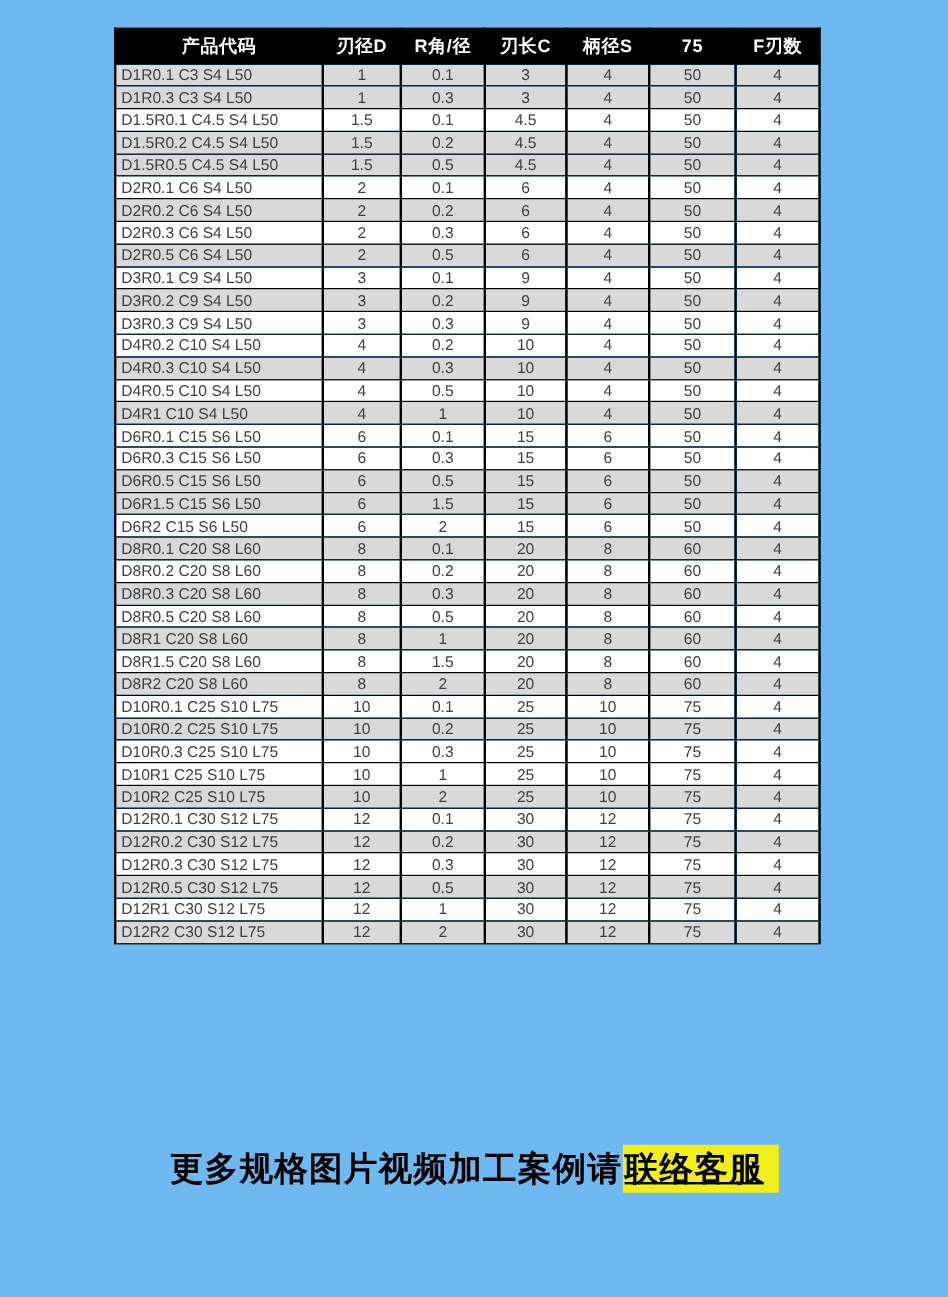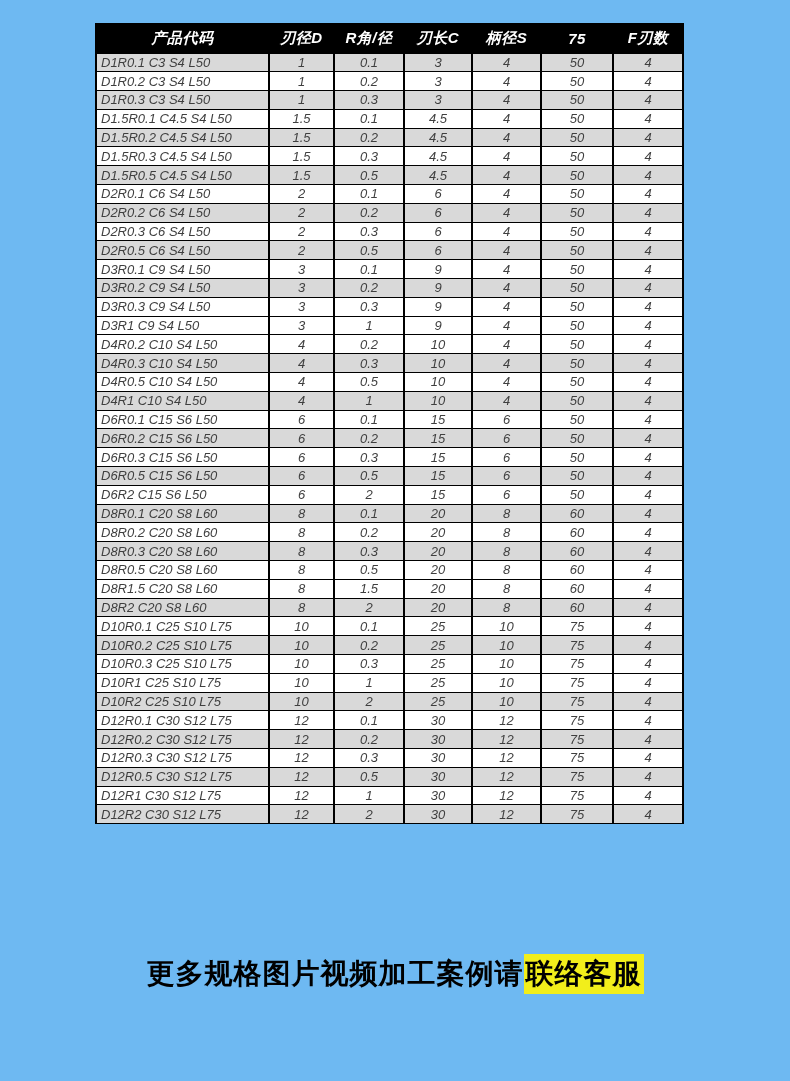--- a/index.html
+++ b/index.html
@@ -13,21 +13,20 @@
   .table-wrap {
     position: absolute;
     left: 95px;
     top: 23px;
     width: 587px;
   }
   table.spec-table {
     border-collapse: collapse;
     table-layout: fixed;
     width: 587px;
-    font-style: italic;
   }
   table.spec-table th {
     background: var(--header-bg, #000000);
     color: var(--header-text, #ffffff);
     font-weight: bold;
     font-size: 15px;
     height: 29px;
     border: 2px solid var(--header-bg, #000000);
     text-align: center;
     vertical-align: middle;
@@ -61,21 +60,22 @@
     width: 790px;
     text-align: center;
     font-size: 28px;
     font-weight: 600;
     color: #000000;
     letter-spacing: 1px;
     line-height: 40px;
   }
   .footer-note .hl {
     background: var(--highlight, #f2ee1b);
-    padding: 4px 2px 5px 2px;
+    padding: 4px 12px 5px 2px;
+    text-decoration: underline;
   }
 </style>
 </head>
 <body>
 
 <div class="table-wrap">
   <table class="spec-table">
     <colgroup>
       <col style="width:173px">
       <col style="width:65px">
@@ -99,29 +99,20 @@
     <tbody>
         <tr class="odd">
           <td>D1R0.1 C3 S4 L50</td>
           <td>1</td>
           <td>0.1</td>
           <td>3</td>
           <td>4</td>
           <td>50</td>
           <td>4</td>
         </tr>
-        <tr class="even">
-          <td>D1R0.2 C3 S4 L50</td>
-          <td>1</td>
-          <td>0.2</td>
-          <td>3</td>
-          <td>4</td>
-          <td>50</td>
-          <td>4</td>
-        </tr>
         <tr class="odd">
           <td>D1R0.3 C3 S4 L50</td>
           <td>1</td>
           <td>0.3</td>
           <td>3</td>
           <td>4</td>
           <td>50</td>
           <td>4</td>
         </tr>
         <tr class="even">
@@ -135,29 +126,20 @@
         </tr>
         <tr class="odd">
           <td>D1.5R0.2 C4.5 S4 L50</td>
           <td>1.5</td>
           <td>0.2</td>
           <td>4.5</td>
           <td>4</td>
           <td>50</td>
           <td>4</td>
         </tr>
-        <tr class="even">
-          <td>D1.5R0.3 C4.5 S4 L50</td>
-          <td>1.5</td>
-          <td>0.3</td>
-          <td>4.5</td>
-          <td>4</td>
-          <td>50</td>
-          <td>4</td>
-        </tr>
         <tr class="odd">
           <td>D1.5R0.5 C4.5 S4 L50</td>
           <td>1.5</td>
           <td>0.5</td>
           <td>4.5</td>
           <td>4</td>
           <td>50</td>
           <td>4</td>
         </tr>
         <tr class="even">
@@ -217,29 +199,20 @@
         <tr class="even">
           <td>D3R0.3 C9 S4 L50</td>
           <td>3</td>
           <td>0.3</td>
           <td>9</td>
           <td>4</td>
           <td>50</td>
           <td>4</td>
         </tr>
         <tr class="even">
-          <td>D3R1 C9 S4 L50</td>
-          <td>3</td>
-          <td>1</td>
-          <td>9</td>
-          <td>4</td>
-          <td>50</td>
-          <td>4</td>
-        </tr>
-        <tr class="even">
           <td>D4R0.2 C10 S4 L50</td>
           <td>4</td>
           <td>0.2</td>
           <td>10</td>
           <td>4</td>
           <td>50</td>
           <td>4</td>
         </tr>
         <tr class="odd">
           <td>D4R0.3 C10 S4 L50</td>
@@ -270,42 +243,42 @@
         </tr>
         <tr class="even">
           <td>D6R0.1 C15 S6 L50</td>
           <td>6</td>
           <td>0.1</td>
           <td>15</td>
           <td>6</td>
           <td>50</td>
           <td>4</td>
         </tr>
-        <tr class="odd">
-          <td>D6R0.2 C15 S6 L50</td>
-          <td>6</td>
-          <td>0.2</td>
+        <tr class="even">
+          <td>D6R0.3 C15 S6 L50</td>
+          <td>6</td>
+          <td>0.3</td>
           <td>15</td>
           <td>6</td>
           <td>50</td>
           <td>4</td>
         </tr>
-        <tr class="even">
-          <td>D6R0.3 C15 S6 L50</td>
-          <td>6</td>
-          <td>0.3</td>
+        <tr class="odd">
+          <td>D6R0.5 C15 S6 L50</td>
+          <td>6</td>
+          <td>0.5</td>
           <td>15</td>
           <td>6</td>
           <td>50</td>
           <td>4</td>
         </tr>
         <tr class="odd">
-          <td>D6R0.5 C15 S6 L50</td>
-          <td>6</td>
-          <td>0.5</td>
+          <td>D6R1.5 C15 S6 L50</td>
+          <td>6</td>
+          <td>1.5</td>
           <td>15</td>
           <td>6</td>
           <td>50</td>
           <td>4</td>
         </tr>
         <tr class="even">
           <td>D6R2 C15 S6 L50</td>
           <td>6</td>
           <td>2</td>
           <td>15</td>
@@ -337,20 +310,29 @@
           <td>0.3</td>
           <td>20</td>
           <td>8</td>
           <td>60</td>
           <td>4</td>
         </tr>
         <tr class="even">
           <td>D8R0.5 C20 S8 L60</td>
           <td>8</td>
           <td>0.5</td>
+          <td>20</td>
+          <td>8</td>
+          <td>60</td>
+          <td>4</td>
+        </tr>
+        <tr class="odd">
+          <td>D8R1 C20 S8 L60</td>
+          <td>8</td>
+          <td>1</td>
           <td>20</td>
           <td>8</td>
           <td>60</td>
           <td>4</td>
         </tr>
         <tr class="even">
           <td>D8R1.5 C20 S8 L60</td>
           <td>8</td>
           <td>1.5</td>
           <td>20</td>

